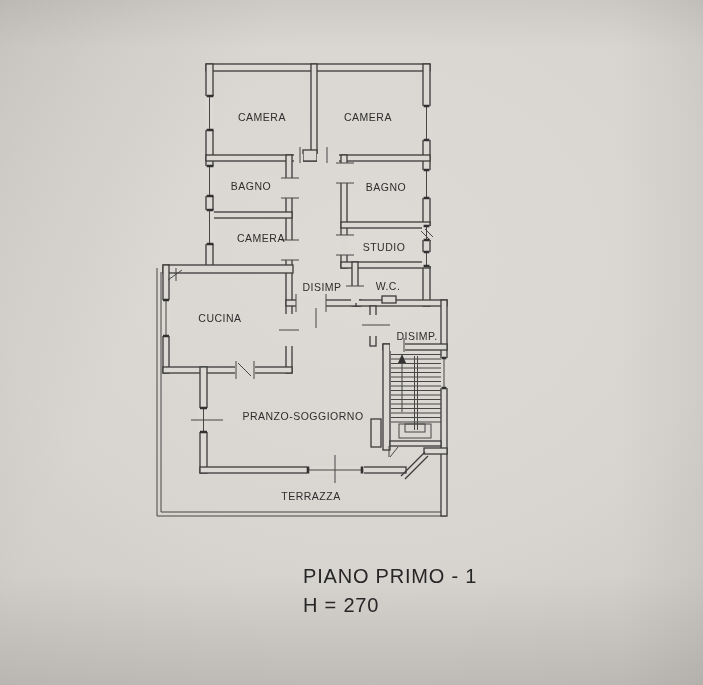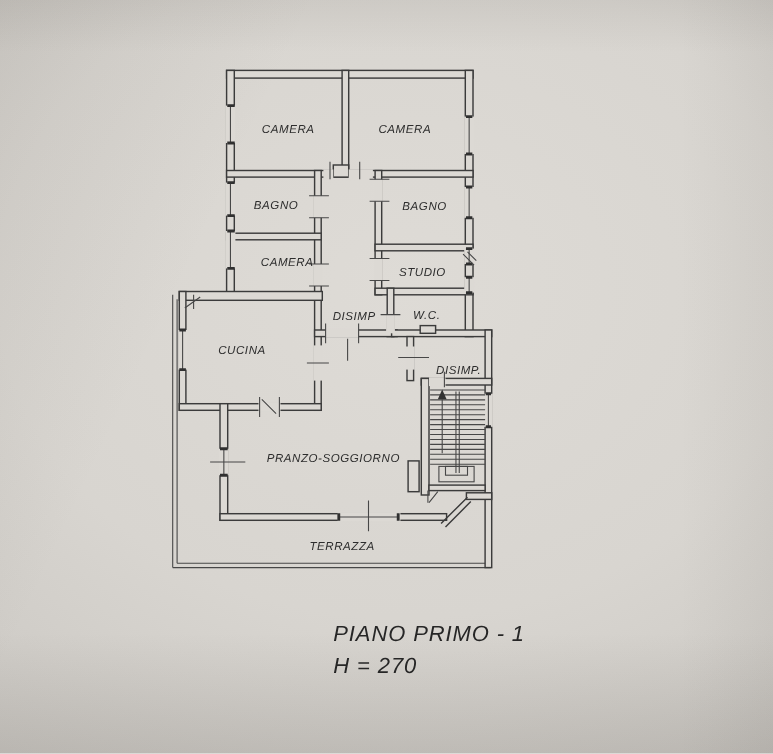--- a/index.html
+++ b/index.html
@@ -5,21 +5,21 @@
   html,body{margin:0;padding:0;width:703px;height:685px;overflow:hidden;}
   body{
     font-family:"Liberation Sans",sans-serif;
     background:
       linear-gradient(180deg, rgba(105,100,93,0.10) 0%, rgba(105,100,93,0) 7%),
       linear-gradient(115deg, rgba(105,100,93,0.12) 0%, rgba(105,100,93,0) 28%),
       linear-gradient(0deg, rgba(95,90,84,0.16) 0%, rgba(95,90,84,0) 16%),
       linear-gradient(270deg, rgba(95,90,84,0.07) 0%, rgba(95,90,84,0) 12%),
       radial-gradient(ellipse 95% 80% at 52% 38%, #dedbd6 0%, #d8d5d0 55%, #c9c6c1 100%);
   }
-  .scan{width:703px;height:685px;font-style:italic;}
+  .scan{width:703px;height:685px;}
   svg{display:block;filter:blur(0.25px);}
   .w{fill:#dcd9d4;stroke:#3b3b3b;stroke-width:1.3;}
   .wd{fill:none;stroke:#3b3b3b;stroke-width:1.3;}
   .patch{fill:#dcd9d4;stroke:none;}
   .thin{stroke:#474747;stroke-width:1;fill:none;}
   .cap{stroke:#303030;stroke-width:2.6;fill:none;}
   .lbl{font-size:10.5px;fill:#2d2d2d;letter-spacing:0.5px;text-anchor:middle;}
   .title{font-size:20px;fill:#262626;letter-spacing:0.8px;}
 </style>
 </head>

